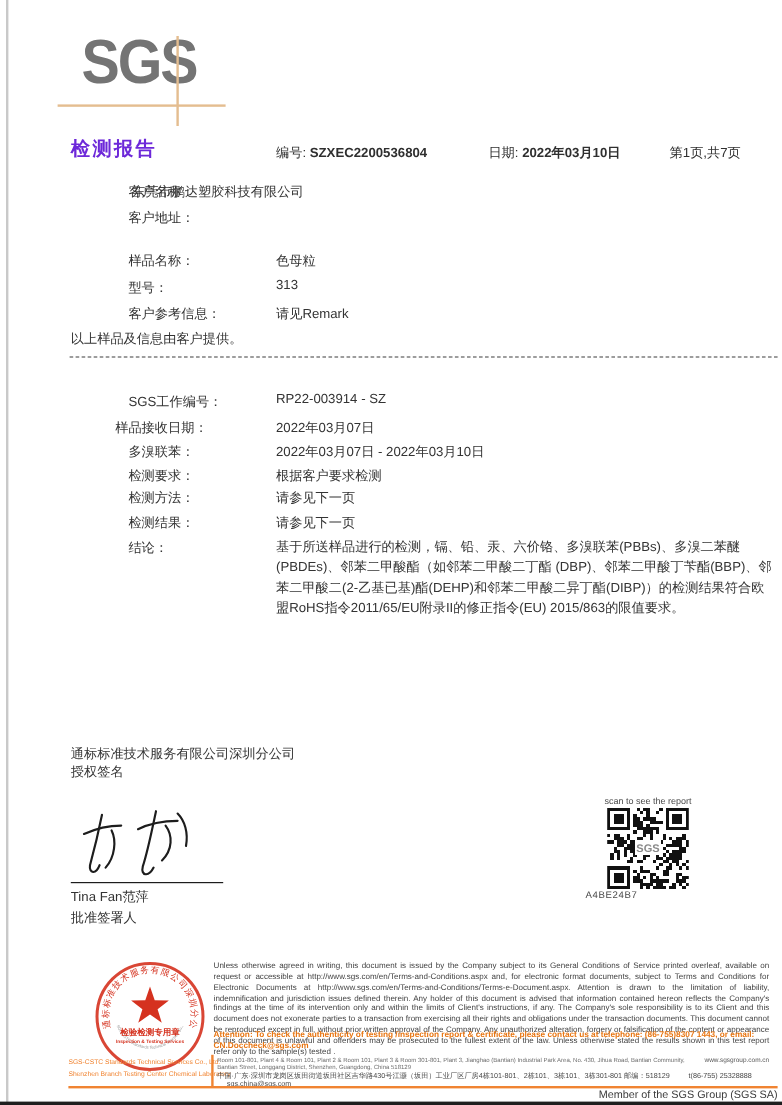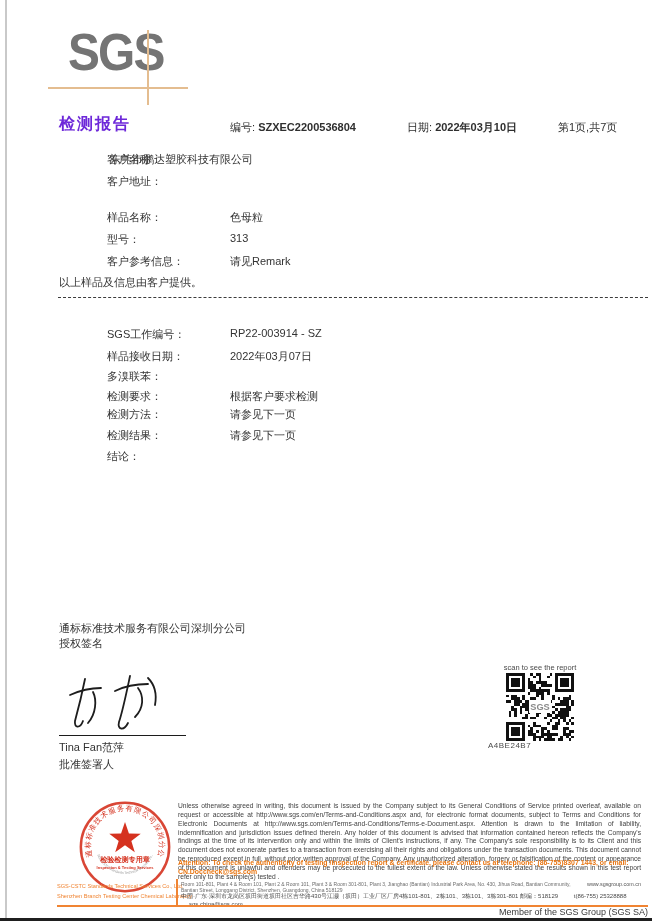--- a/index.html
+++ b/index.html
@@ -82,31 +82,33 @@
   <span class="abs lbl" style="left:59px;top:232px;">型号：</span>
   <span class="abs val" style="left:230px;top:232px;">313</span>
   <span class="abs lbl" style="left:59px;top:254px;">客户参考信息：</span>
   <span class="abs val" style="left:230px;top:254px;">请见Remark</span>
   <span class="abs val" style="left:59px;top:275px;">以上样品及信息由客户提供。</span>
 
   <div class="dashline"></div>
 
   <span class="abs lbl" style="left:59px;top:327px;">SGS工作编号：</span>
   <span class="abs val" style="left:230px;top:327px;">RP22-003914 - SZ</span>
-  <span class="abs lbl" style="left:59px;top:349px;">样品接收日期：</span>
+  <span class="abs lbl" style="left:48px;top:349px;">样品接收日期：</span>
   <span class="abs val" style="left:230px;top:349px;">2022年03月07日</span>
   <span class="abs lbl" style="left:59px;top:369px;">多溴联苯：</span>
+  <span class="abs val" style="left:230px;top:369px;">2022年03月07日 - 2022年03月10日</span>
   <span class="abs lbl" style="left:59px;top:389px;">检测要求：</span>
   <span class="abs val" style="left:230px;top:389px;text-align:center;">根据客户要求检测</span>
   <span class="abs lbl" style="left:59px;top:407px;">检测方法：</span>
   <span class="abs val" style="left:230px;top:407px;">请参见下一页</span>
   <span class="abs lbl" style="left:59px;top:428px;font-family:Liberation Serif, serif;">检测结果：</span>
   <span class="abs val" style="left:230px;top:428px;">请参见下一页</span>
 
   <span class="abs lbl" style="left:59px;top:449px;">结论：</span>
+  <div class="abs para" style="left:230px;top:448px;width:414px;">基于所送样品进行的检测，镉、铅、汞、六价铬、多溴联苯(PBBs)、多溴二苯醚(PBDEs)、邻苯二甲酸酯（如邻苯二甲酸二丁酯 (DBP)、邻苯二甲酸丁苄酯(BBP)、邻苯二甲酸二(2-乙基已基)酯(DEHP)和邻苯二甲酸二异丁酯(DIBP)）的检测结果符合欧盟RoHS指令2011/65/EU附录II的修正指令(EU) 2015/863的限值要求。</div>
 
   <span class="abs val" style="left:59px;top:621px;">通标标准技术服务有限公司深圳分公司</span>
   <span class="abs val" style="left:59px;top:636px;">授权签名</span>
 
   <svg class="abs" style="left:62px;top:672px;" width="122" height="62" viewBox="0 0 122 62">
     <g fill="none" stroke="#1d1d1d" stroke-width="1.8" stroke-linecap="round">
       <path d="M8,23 C19,18 30,16 39,16"></path>
       <path d="M23,7 C20,22 16,38 13,49 C12,56 18,57 21,49"></path>
       <path d="M31,20 C35,28 34,42 26,51"></path>
       <path d="M53,19 C63,14 75,12 86,12"></path>

